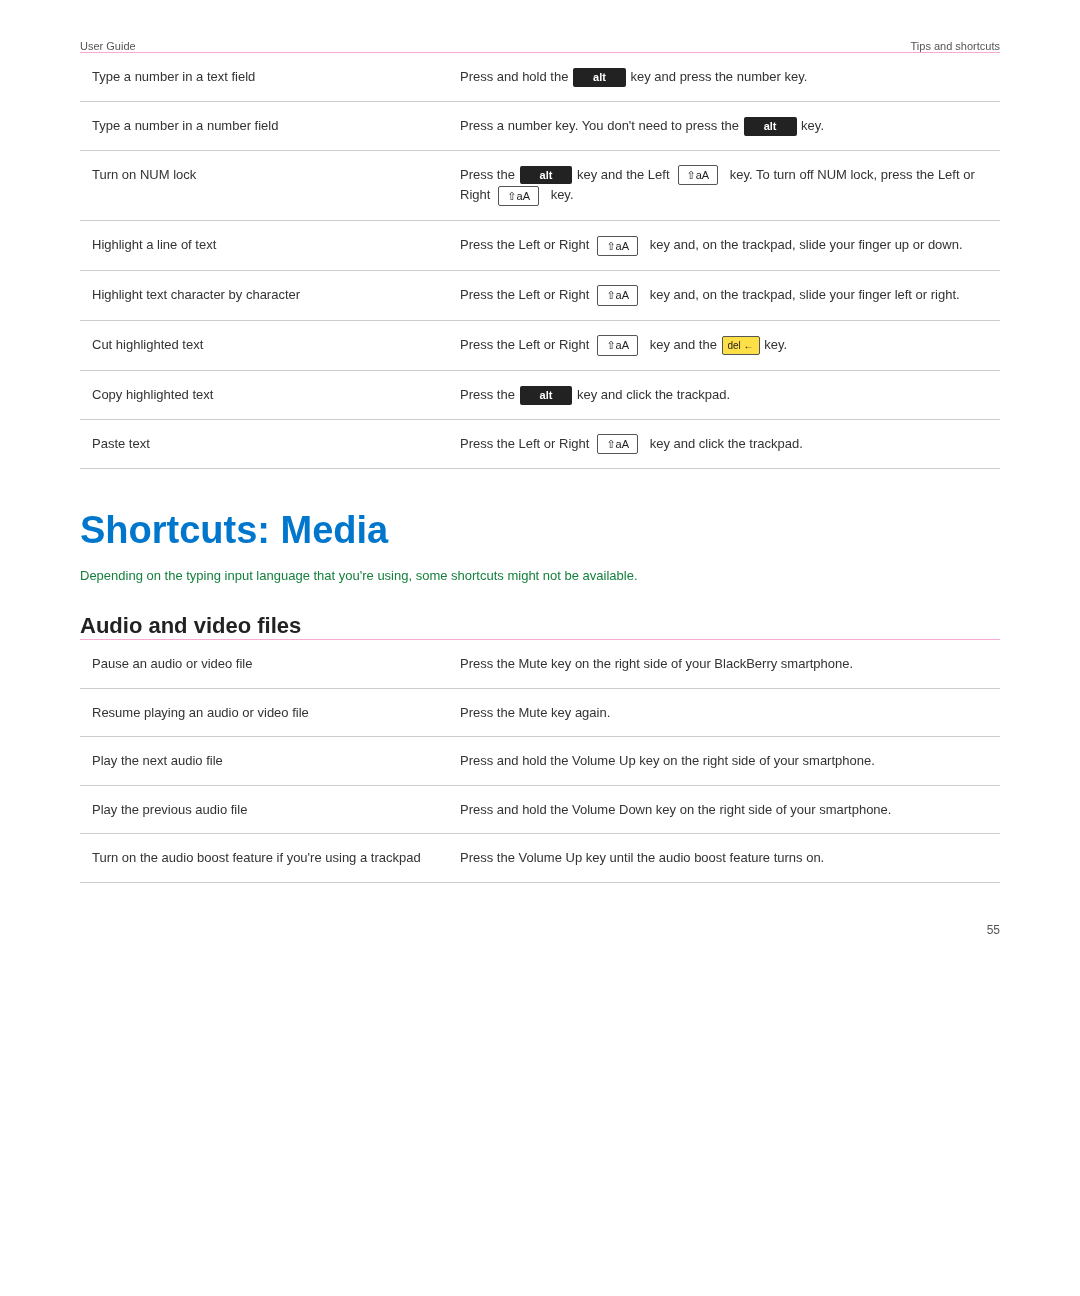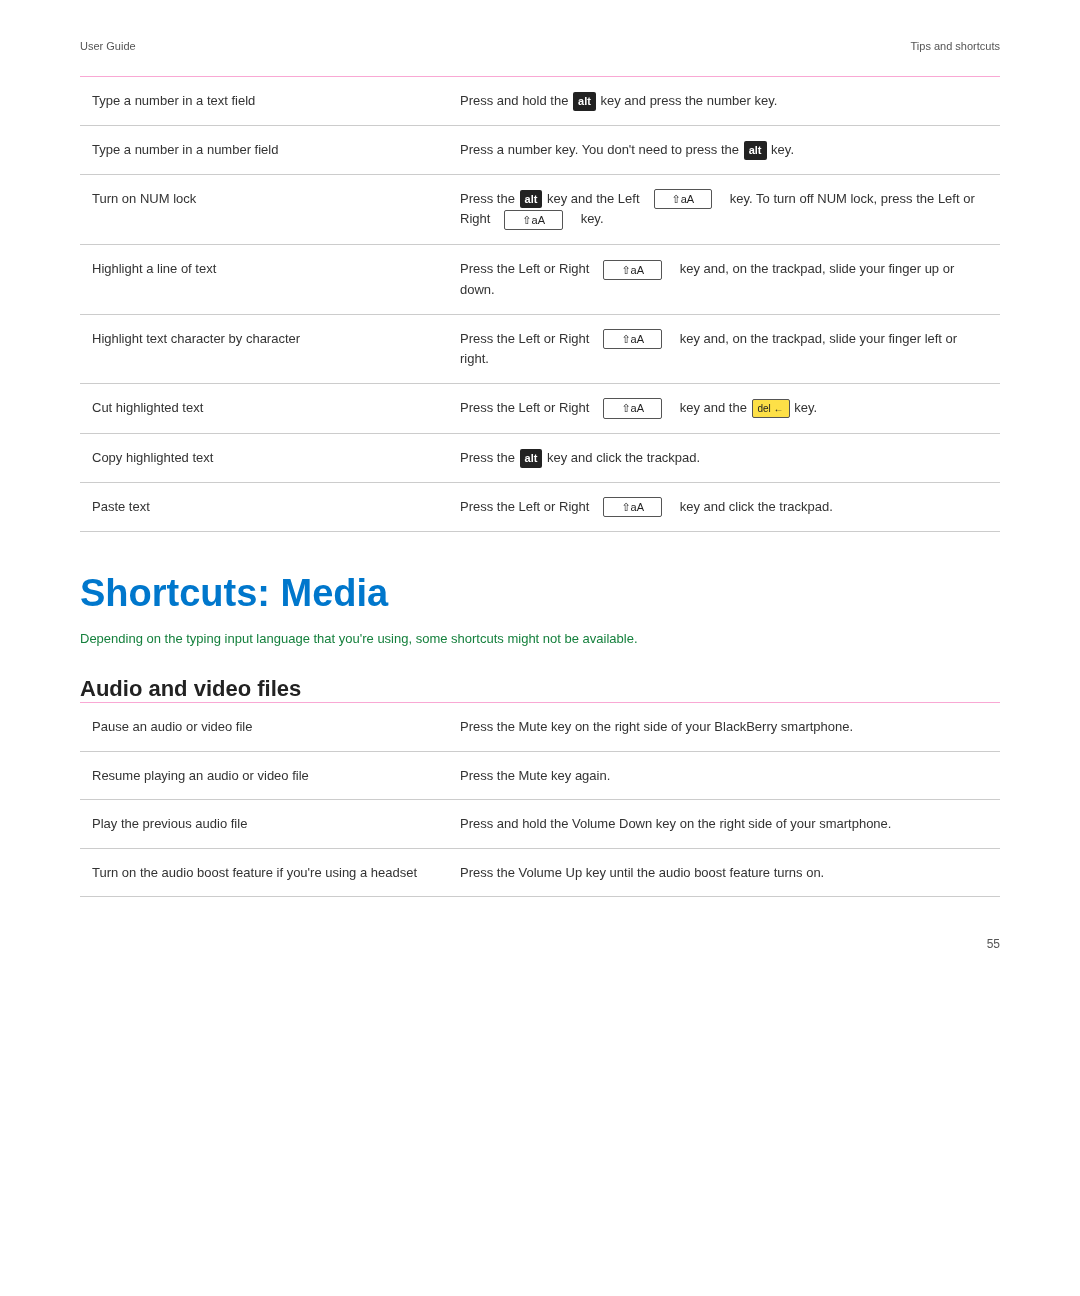--- a/index.html
+++ b/index.html
@@ -11,21 +11,20 @@
       width: 1080px;
       min-height: 1296px;
       padding: 40px 80px;
     }
 
     .page-header {
       display: flex;
       justify-content: space-between;
       font-size: 11px;
       color: #555;
-      margin-bottom: 24px;
     }
 
     .table-section {
       width: 100%;
       border-collapse: collapse;
       margin-bottom: 40px;
     }
 
     .table-section tr {
       border-bottom: 1px solid #ccc;
@@ -49,36 +48,36 @@
     .table-section td:last-child {
       width: 60%;
       color: #333;
     }
 
     .key-badge {
       display: inline-block;
       background: #222;
       color: #fff;
       font-size: 11px;
-      padding: 1px 5px;
+      padding: 1px 20px;
       border-radius: 2px;
       font-weight: bold;
       margin: 0 1px;
       vertical-align: middle;
     }
 
     .shift-badge {
       display: inline-block;
       background: #fff;
       color: #222;
       font-size: 11px;
-      padding: 1px 17px;
+      padding: 1px 8px;
       border: 1px solid #555;
       border-radius: 2px;
-      margin: 0 14px;
+      margin: 0 8px;
       vertical-align: middle;
       white-space: nowrap;
     }
 
     .del-badge {
       display: inline-block;
       background: #fde047;
       color: #222;
       font-size: 10px;
       padding: 1px 5px;
@@ -172,23 +171,27 @@
   <tbody id="table2-body">
   <tr>
     <td>Pause an audio or video file</td>
     <td>Press the <b>Mute</b> key on the right side of your BlackBerry smartphone.</td>
   </tr>
       <tr>
     <td>Resume playing an audio or video file</td>
     <td>Press the <b>Mute</b> key again.</td>
   </tr>
       <tr>
+    <td>Play the next audio file</td>
+    <td>Press and hold the <b>Volume Up</b> key on the right side of your smartphone.</td>
+  </tr>
+      <tr>
     <td>Play the previous audio file</td>
     <td>Press and hold the <b>Volume Down</b> key on the right side of your smartphone.</td>
   </tr>
       <tr>
-    <td>Turn on the audio boost feature if you're using a headset</td>
+    <td>Turn on the audio boost feature if you're using a trackpad</td>
     <td>Press the <b>Volume Up</b> key until the audio boost feature turns on.</td>
   </tr>
     </tbody>
 </table>
 
 <div class="page-number">55</div>
 
 </body></html>

